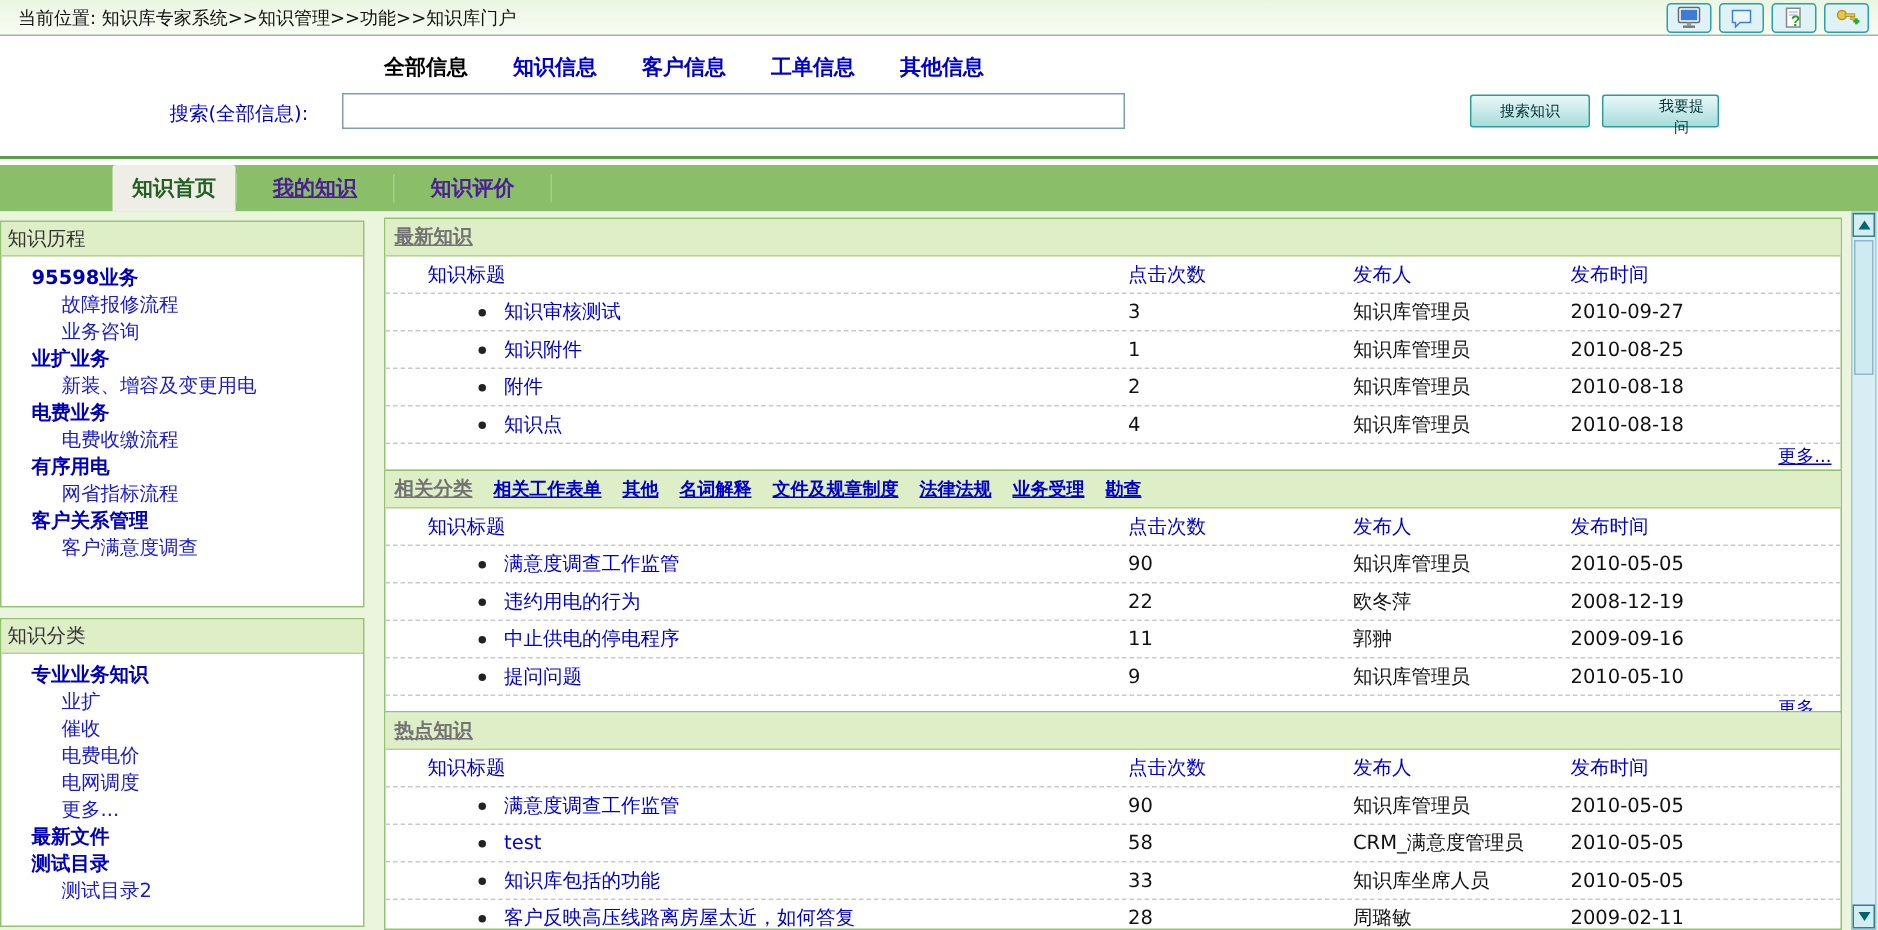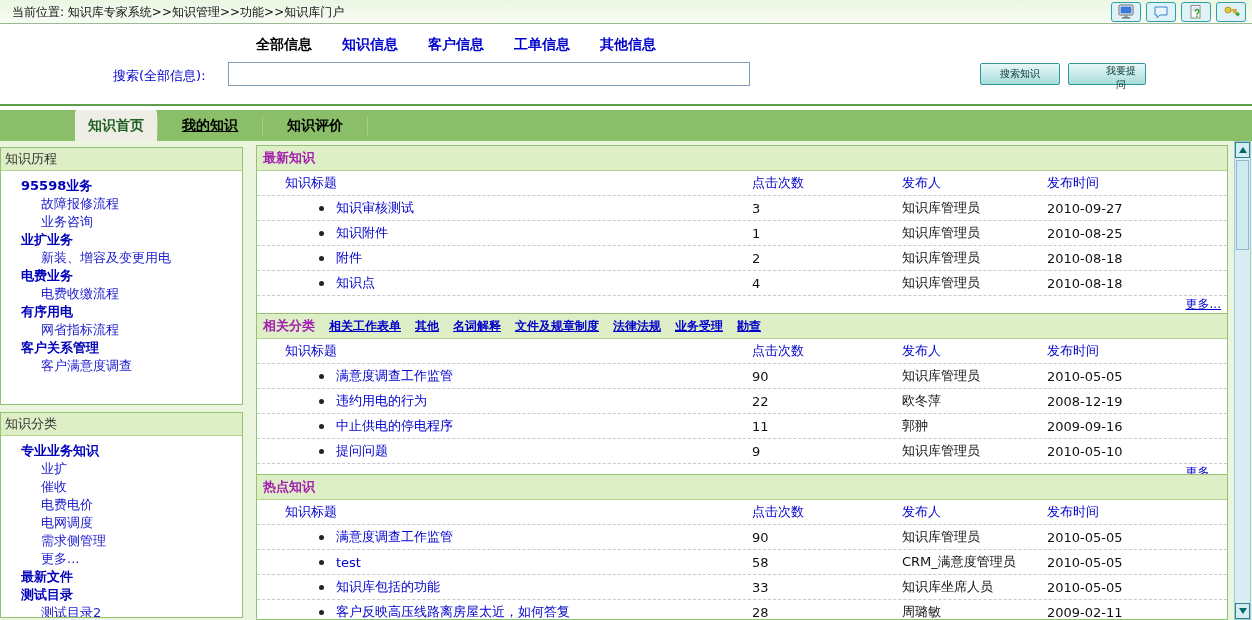--- a/index.html
+++ b/index.html
@@ -28,21 +28,21 @@
             background:linear-gradient(#e9f8f8,#a8dcdc);font-size:10px;color:#003333;cursor:pointer;
             font-family:inherit;padding:0 8px;}
   .btn-search{left:980px;width:80px;}
   .btn-ask{left:1068px;width:78px;padding-left:36px;}
 
   .hr-green{position:absolute;left:0;top:104px;width:1252px;height:2px;background:#5d9e4a;}
 
   
   .navbar{position:absolute;left:0;top:110px;width:1252px;height:31px;background:#8abe68;
           display:flex;align-items:stretch;padding-left:75px;box-sizing:border-box;}
-  .nav-tab{color:#000000;font-weight:bold;font-size:14px;display:flex;align-items:center;
+  .nav-tab{color:#4c1d95;font-weight:bold;font-size:14px;display:flex;align-items:center;
            justify-content:center;width:104px;}
   .nav-tab.active{background:#eeeee6;color:#225f22;width:82px;border-radius:2px 2px 0 0;}
   .nav-tab.u{text-decoration:underline;}
   .nav-sep{width:1px;background:#a7cf8c;margin:6px 0;}
 
   
   .content-bg{position:absolute;left:0;top:141px;width:1252px;height:479px;background:#ebf5de;}
 
   
   .sidebox{position:absolute;left:0;width:243px;background:#fff;border:1px solid #94c273;
@@ -57,21 +57,21 @@
   .side-item.link{padding-left:40px;color:#1a1acc;}
 
   
   .panel{position:absolute;left:256px;width:972px;background:#fff;border:1px solid #94c273;
          box-sizing:border-box;}
   #panel-0{top:145px;}
   #panel-1{top:313px;}
   #panel-2{top:474px;height:146px;overflow:hidden;}
   .panel-band{height:24px;background:#deeec6;border-bottom:1px solid #b5d393;display:flex;
               align-items:center;padding:0 6px;gap:14px;}
-  .panel-title{color:#a21caf;font-weight:bold;font-size:13px;white-space:nowrap;}
+  .panel-title{color:#737373;font-weight:bold;font-size:13px;white-space:nowrap;text-decoration:underline;}
   .cat-tab{color:#0000cc;font-size:12px;font-weight:bold;text-decoration:underline;white-space:nowrap;}
   .row{display:flex;align-items:center;height:24px;border-bottom:1px dashed #c9c9c9;font-size:13px;}
   .cell{box-sizing:border-box;white-space:nowrap;overflow:hidden;}
   .c1{flex:1;display:flex;align-items:center;margin-left:24px;}
   .c2{width:150px;}
   .c3{width:145px;}
   .c4{width:180px;}
   .row.head .cell{color:#0000cc;}
   .hcell.c1{padding-left:4px;}
   .titlecell{padding-left:38px;}
@@ -187,21 +187,20 @@
       </div>
     </div>
   <div class="sidebox" id="sidebox-1">
       <div class="side-band">知识分类</div>
       <div class="side-list">
         <a class="side-item group">专业业务知识</a>
         <a class="side-item link">业扩</a>
         <a class="side-item link">催收</a>
         <a class="side-item link">电费电价</a>
         <a class="side-item link">电网调度</a>
-        <a class="side-item link">需求侧管理</a>
         <a class="side-item link">更多...</a>
         <a class="side-item group">最新文件</a>
         <a class="side-item group">测试目录</a>
         <a class="side-item link">测试目录2</a>
       </div>
     </div>
 
   <section class="panel" id="panel-0">
       <div class="panel-band">
         <span class="panel-title">最新知识</span>

